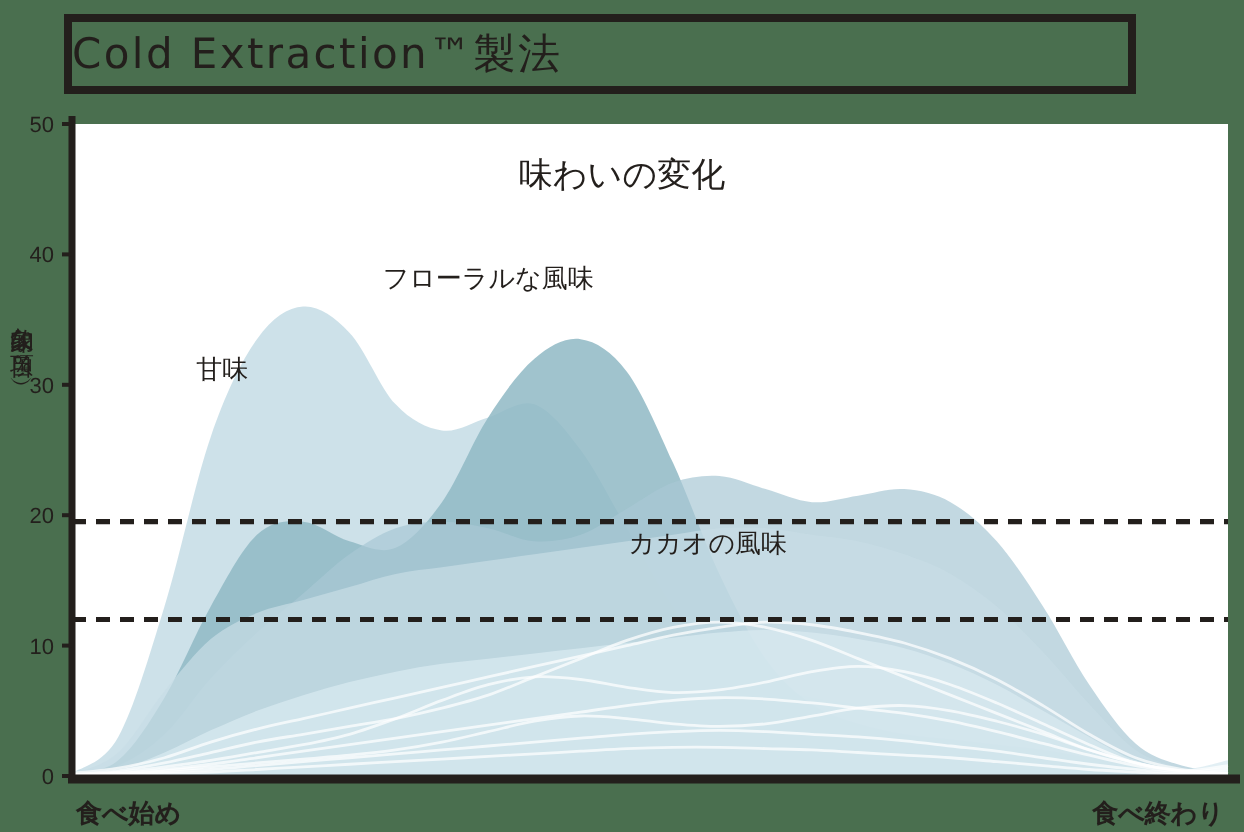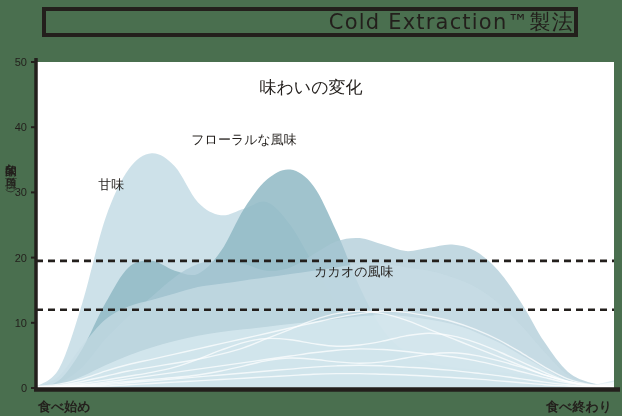--- a/index.html
+++ b/index.html
@@ -11,29 +11,29 @@
     height: 416px;
     background: #4a6f4f;
     font-family: "Liberation Sans", "DejaVu Sans", sans-serif;
     overflow: hidden;
     position: relative;
   }
 
   
   #title-banner {
     position: absolute;
-    left: 42px;
+    left: 32px;
     top: 7px;
     width: 536px;
-    height: 30px;
+    height: 40px;
     box-sizing: border-box;
     border: 4px solid #231f1c;
     display: flex;
     align-items: center;
-    justify-content: flex-end;
+    justify-content: flex-start;
   }
   #title-text {
     font-size: 21px;
     letter-spacing: 1.2px;
     color: #231f1c;
     white-space: nowrap;
     font-family: "DejaVu Sans", "Liberation Sans", sans-serif;
   }
 
   

